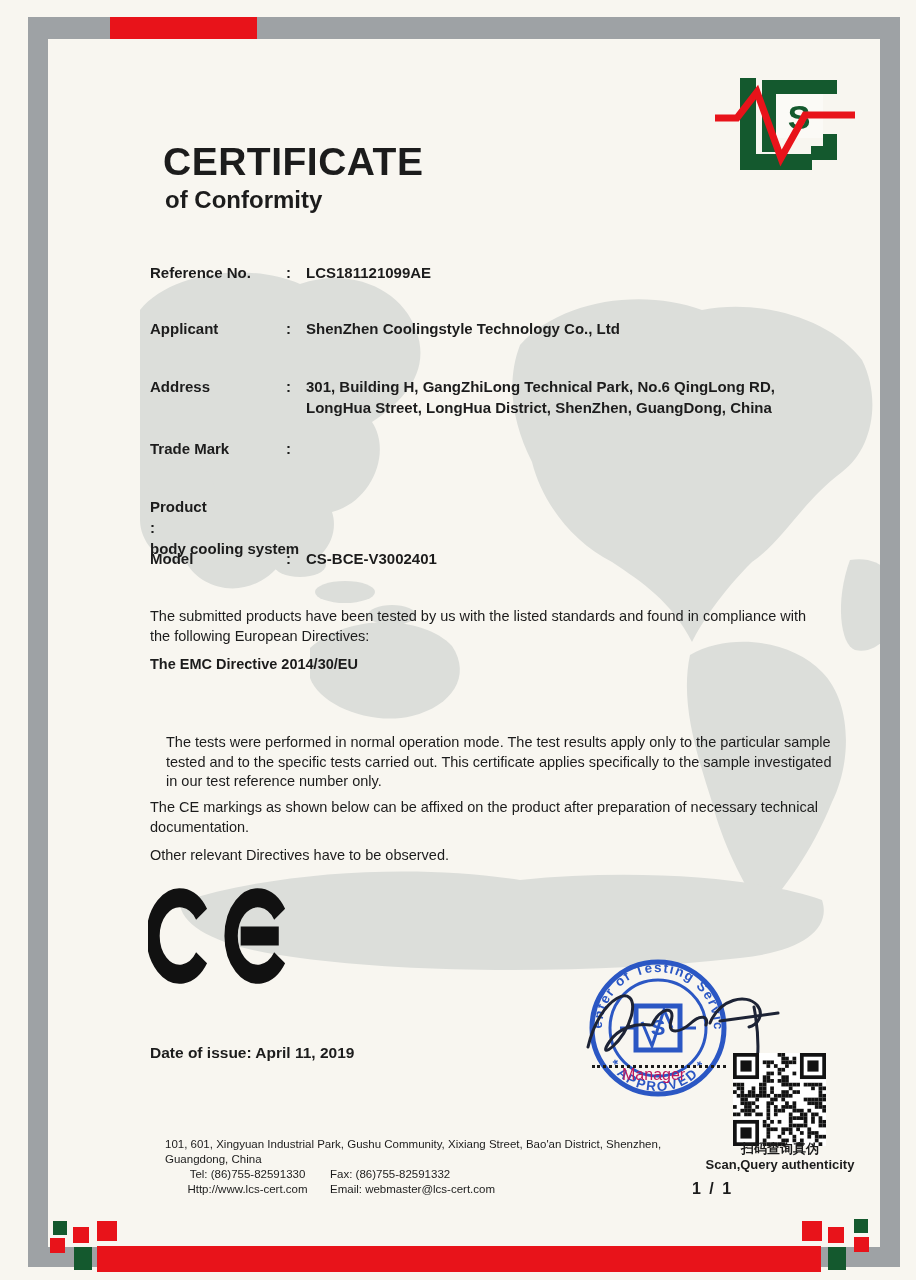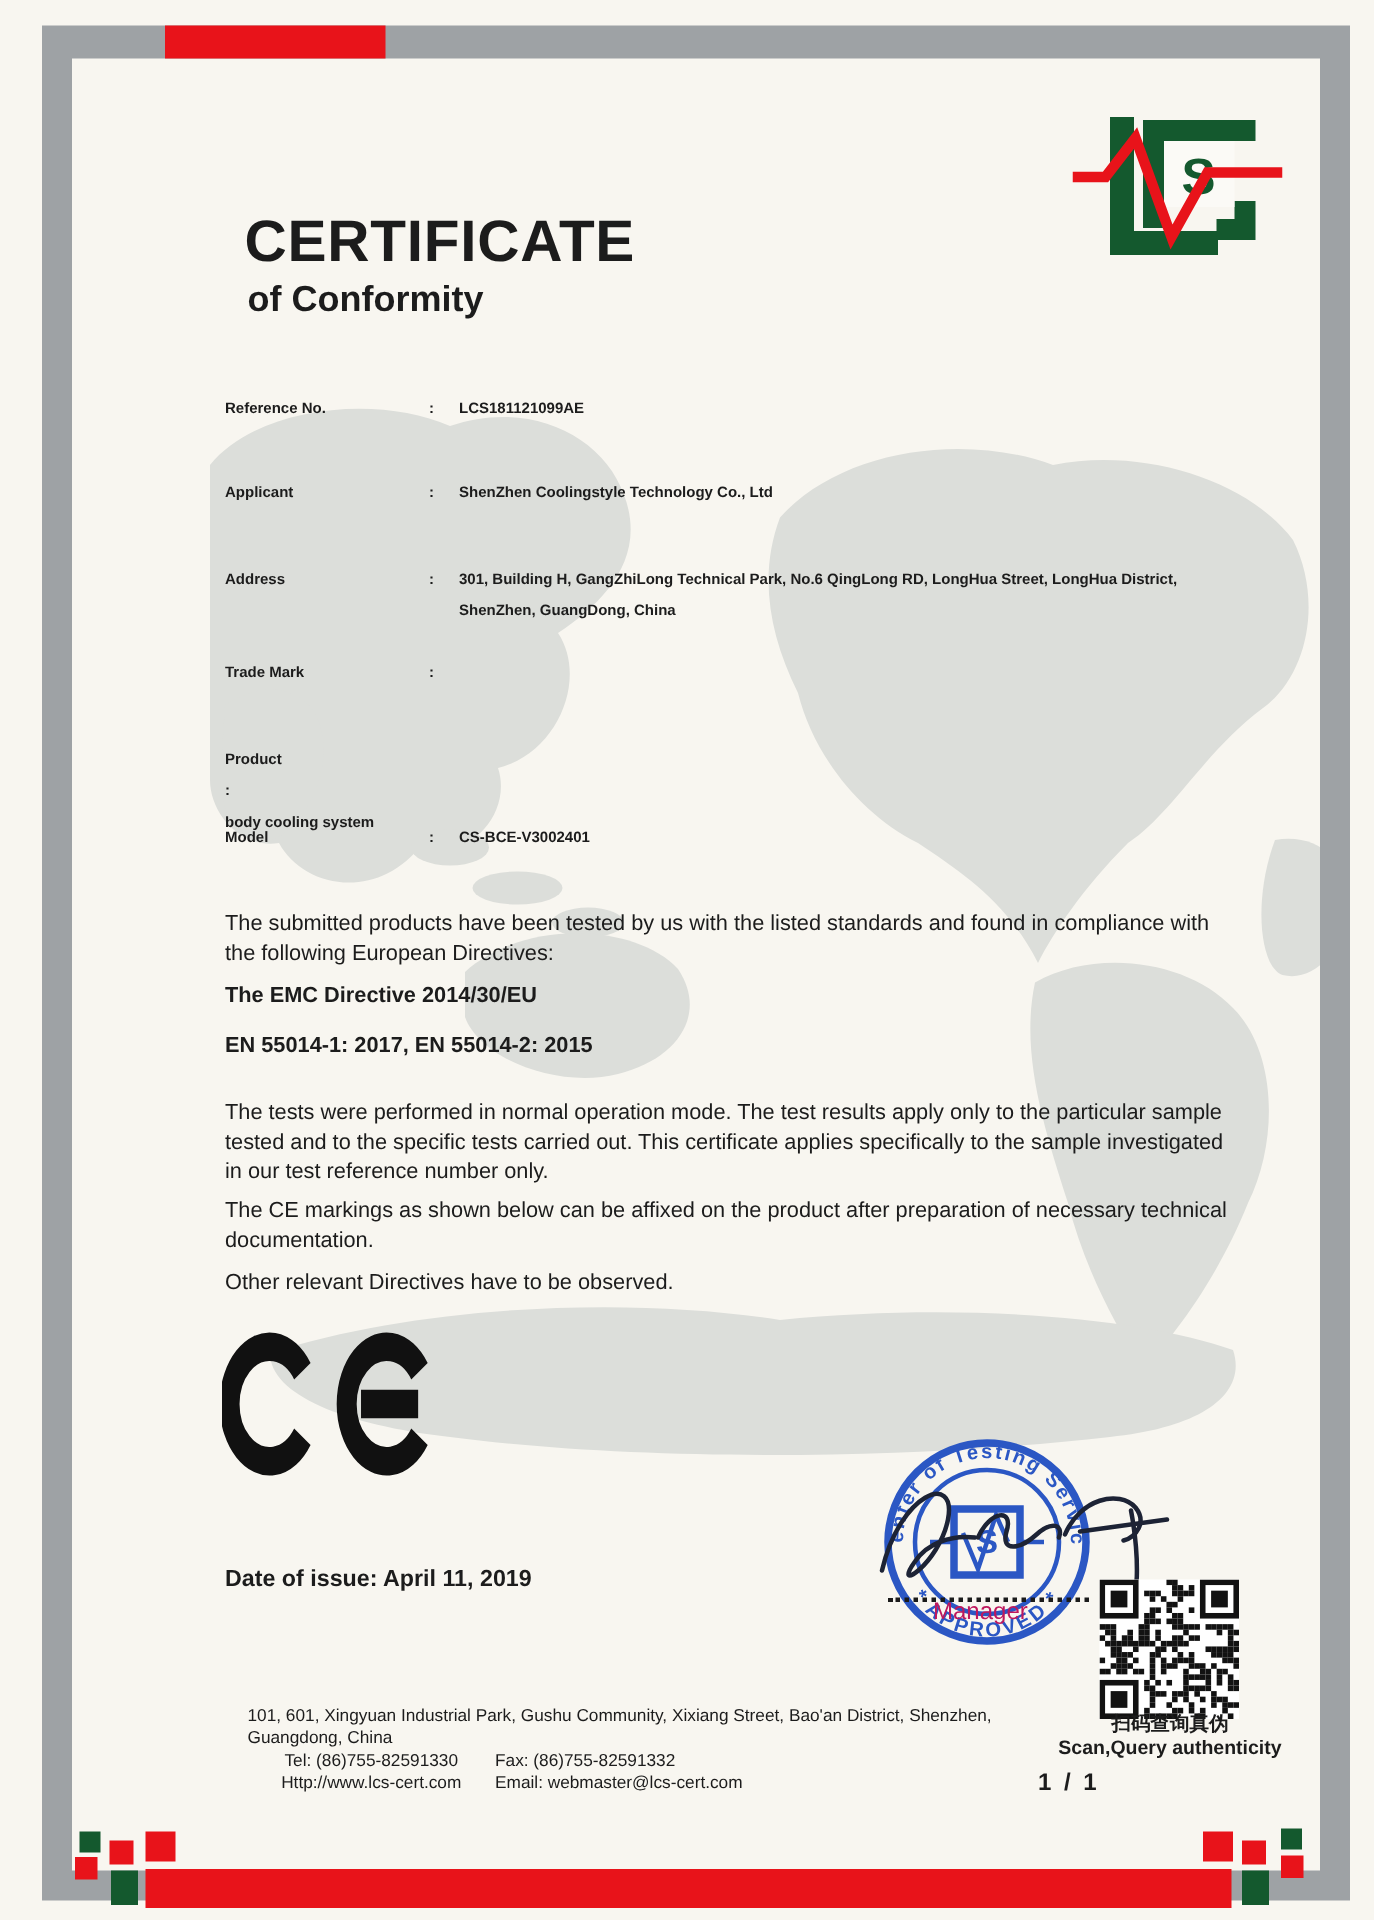--- a/index.html
+++ b/index.html
@@ -11,21 +11,21 @@
          border:20px solid #9ea2a5;border-top-width:22px;}
   .deco{position:absolute;}
   .red{background:#e8131a;}
   .green{background:#14592e;}
   
   .map{position:absolute;left:0;top:0;pointer-events:none;}
   
   .title1{position:absolute;left:163px;top:140px;font-size:39px;font-weight:bold;letter-spacing:.5px;}
   .title2{position:absolute;left:165px;top:186px;font-size:24px;font-weight:bold;}
   
-  .frow{position:absolute;left:150px;display:flex;font-size:10px;font-weight:bold;line-height:21px;}
+  .frow{position:absolute;left:150px;display:flex;font-size:15px;font-weight:bold;line-height:21px;}
   .flabel{width:136px;flex:0 0 auto;}
   .fcolon{width:20px;flex:0 0 auto;}
   .fvalue{width:512px;}
   
   .para{position:absolute;left:150px;width:676px;font-size:14.5px;line-height:19.5px;}
   .bold{font-weight:bold;}
   
   .footer{position:absolute;left:165px;top:1137px;width:560px;font-size:11.5px;line-height:15px;}
   .frow2{display:flex;text-align:center;}
   .fcol1{width:165px;flex:0 0 auto;}
@@ -118,22 +118,21 @@
     <span class="fvalue">body cooling system</span>
   </div>
   <div class="frow" style="top:548px;">
     <span class="flabel">Model</span>
     <span class="fcolon">:</span>
     <span class="fvalue">CS-BCE-V3002401</span>
   </div>
 
   <div class="para" style="top:607px;">The submitted products have been tested by us with the listed standards and found in compliance with the following European Directives:</div>
   <div class="para bold" style="top:655px;">The EMC Directive 2014/30/EU</div>
-  <div class="para bold" style="top:688px;">EN 55014-1: 2017, EN 55014-2: 2015</div>
-  <div class="para" style="top:733px;">The tests were performed in normal operation mode. The test results apply only to the particular sample tested and to the specific tests carried out. This certificate applies specifically to the sample investigated in our test reference number only.</div>
+  <div class="para" style="top:733px;margin-left:16px;">The tests were performed in normal operation mode. The test results apply only to the particular sample tested and to the specific tests carried out. This certificate applies specifically to the sample investigated in our test reference number only.</div>
   <div class="para" style="top:798px;">The CE markings as shown below can be affixed on the product after preparation of necessary technical documentation.</div>
   <div class="para" style="top:846px;">Other relevant Directives have to be observed.</div>
 
   <svg class="abs" style="left:148px;top:886px;" width="146" height="100" viewBox="0 0 230 110" preserveAspectRatio="none">
     <g stroke="#111" stroke-width="21" fill="none">
       <path d="M84.4,31 A42,42 0 1 0 84.4,79"></path>
       <path d="M207.4,31 A42,42 0 1 0 207.4,79"></path>
       <path d="M146,55 H206"></path>
     </g>
   </svg>

